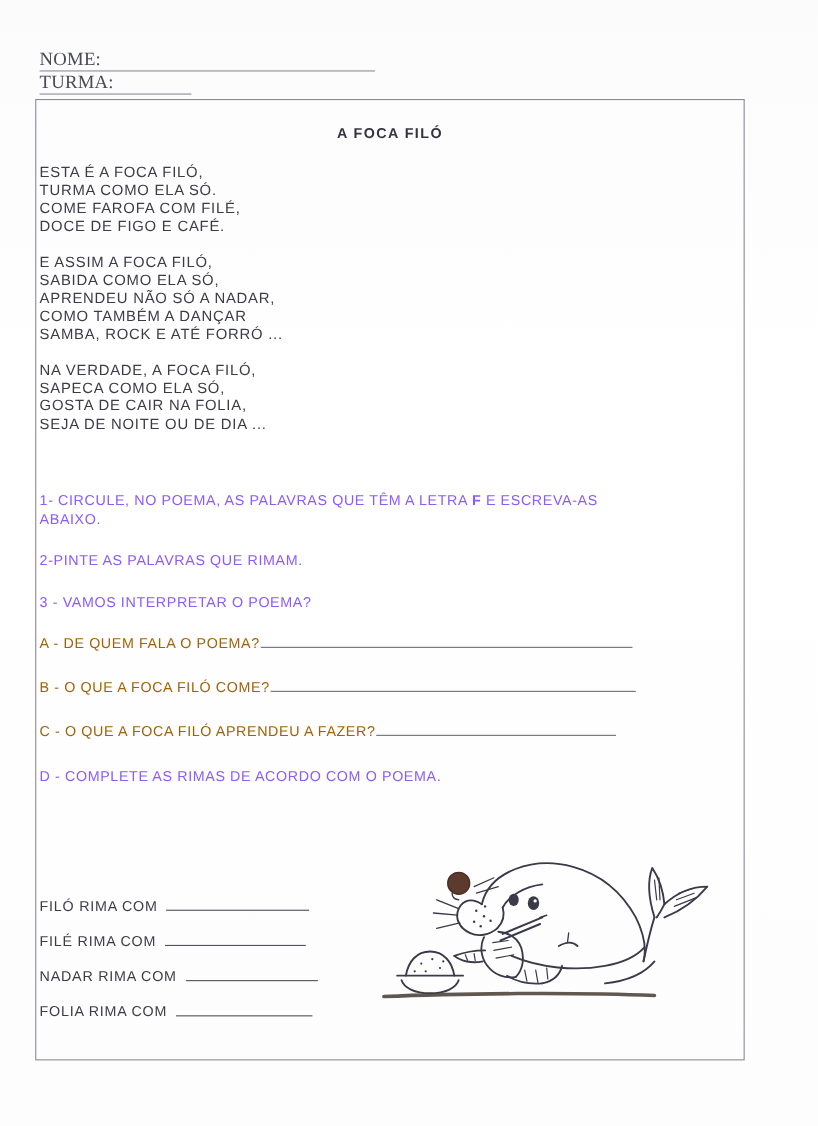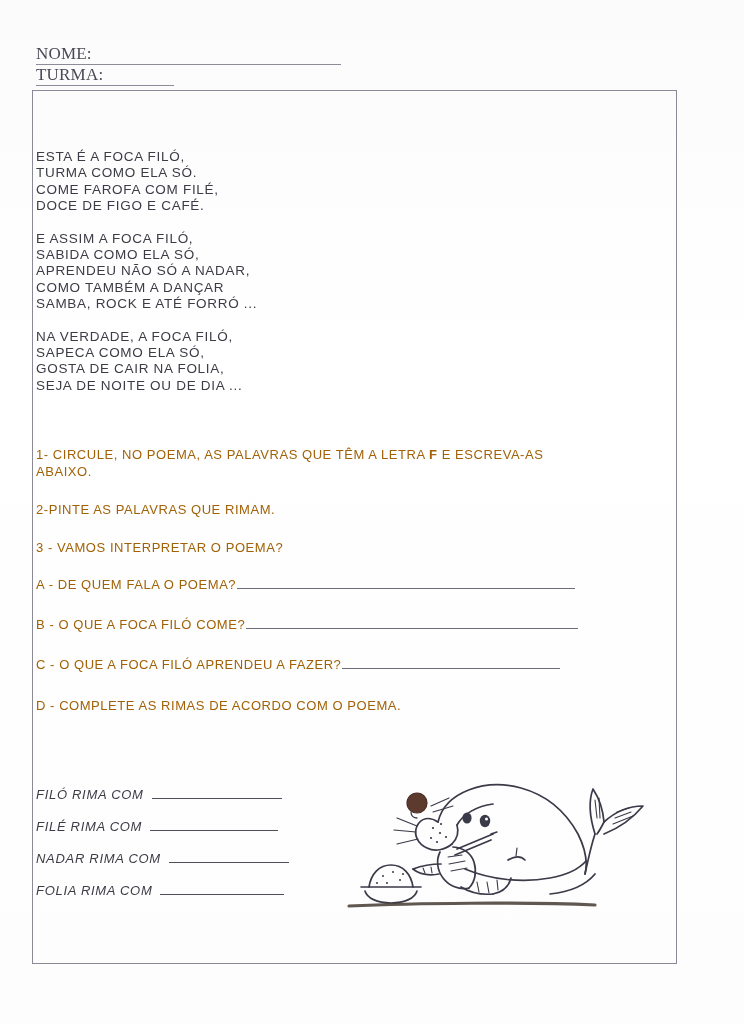--- a/index.html
+++ b/index.html
@@ -105,21 +105,21 @@
   .exercises {
     position: absolute;
     left: 3px;
     top: 355px;
     width: 620px;
   }
   .ex-item {
     font-size: 13px;
     letter-spacing: 0.55px;
     line-height: 17px;
-    color: #a16207;
+    color: #8b5cf6;
   }
   .ex-gap-sm { height: 21px; }
   .ex-gap-md { height: 25px; }
   .bold-letter { font-weight: bold; }
 
   
   .q-row {
     display: flex;
     align-items: baseline;
     font-size: 13px;
@@ -134,23 +134,22 @@
     margin-left: 1px;
   }
   .rule-a { width: 338px; }
   .rule-b { width: 332px; }
   .rule-c { width: 218px; }
 
   
   .rhymes {
     position: absolute;
     left: 3px;
-    top: 695px;
+    top: 724px;
     width: 330px;
-    font-style: italic;
   }
   .rhyme-row {
     display: flex;
     align-items: baseline;
     height: 32px;
     font-size: 13px;
     letter-spacing: 0.7px;
     white-space: nowrap;
     color: #3c3c46;
   }
@@ -184,20 +183,21 @@
 
   <div class="header-row">
     <span class="hdr-label">NOME:</span>
     <span class="hdr-rule rule-nome"></span>
     <span class="hdr-label">TURMA:</span>
     <span class="hdr-rule rule-turma"></span>
   </div>
 
   <div class="content-box">
 
+    <div class="title">A FOCA FILÓ</div>
 
     <div class="poem">
       <div class="stanza">
         <div class="poem-line">ESTA É A FOCA FILÓ,</div>
         <div class="poem-line">TURMA COMO ELA SÓ.</div>
         <div class="poem-line">COME FAROFA COM FILÉ,</div>
         <div class="poem-line">DOCE DE FIGO E CAFÉ.</div>
       </div>
       <div class="stanza">
         <div class="poem-line">E ASSIM A FOCA FILÓ,</div>

